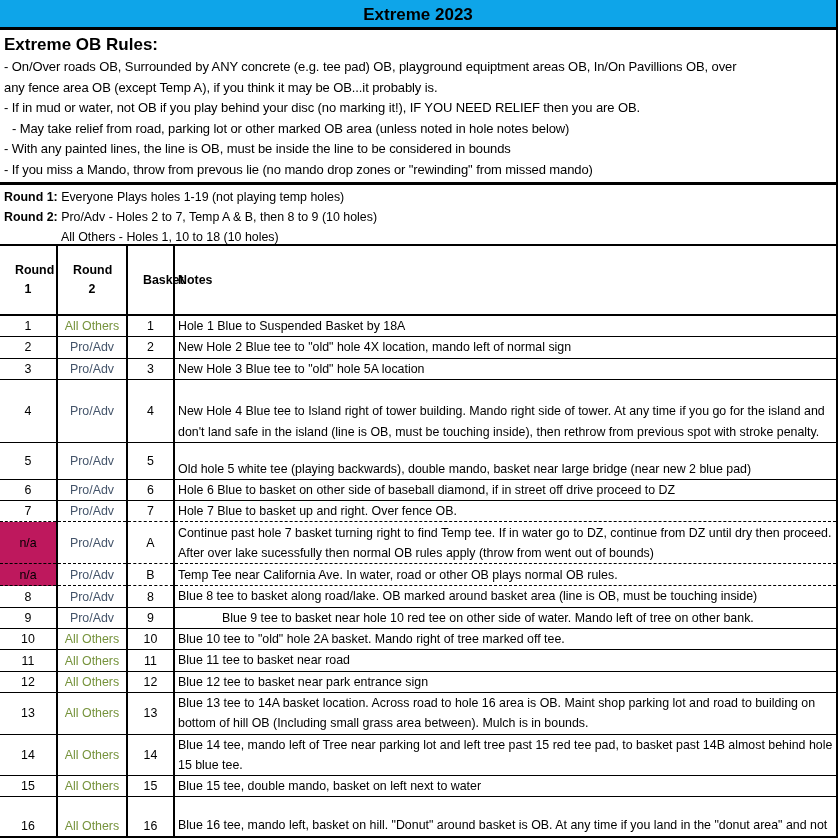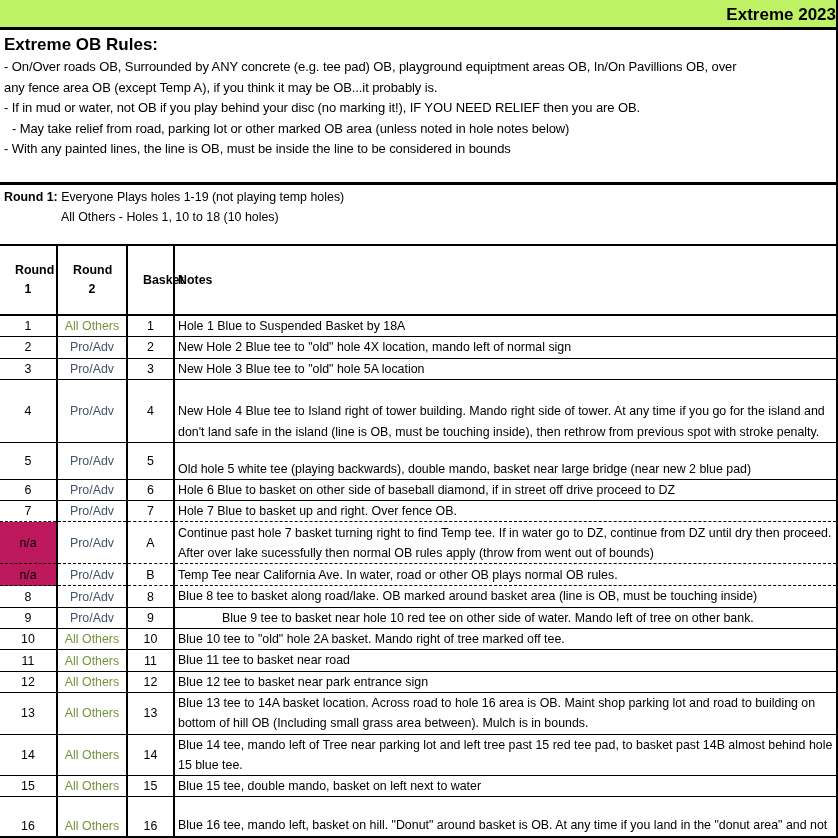--- a/index.html
+++ b/index.html
@@ -1,18 +1,18 @@
 <!DOCTYPE html>
 <html><head>
 <meta charset="utf-8">
 <style>
   html, body { margin:0; padding:0; background:#ffffff; }
   body { width:838px; height:838px; overflow:hidden; font-family:"Liberation Sans", sans-serif; color:#000; }
   .sheet { position:absolute; left:0; top:0; width:836px; height:836px; border-right:2px solid #000; border-bottom:2px solid #000; box-sizing:content-box; }
-  .title { height:27px; border-bottom:3px solid #000; text-align:right; font-weight:bold; font-size:17px; line-height:29px; background:#bef264; }
+  .title { height:27px; border-bottom:3px solid #000; text-align:center; font-weight:bold; font-size:17px; line-height:29px; background:#0ea5e9; }
   .rules { height:155px; border-bottom:3px solid #000; padding:3px 0 15px 4px; box-sizing:border-box; }
   .rules-heading { font-weight:bold; font-size:17px; line-height:24px; }
   .rule-line { font-size:13px; line-height:20.6px; white-space:nowrap; letter-spacing:-0.1px; }
   .rule-line.indent { padding-left:8px; }
   .rounds { height:61px; border-bottom:2px solid #000; padding:2px 0 0 4px; box-sizing:border-box; font-size:12.4px; line-height:20px; }
   .rounds b { font-weight:bold; }
   .rounds .indent { padding-left:57px; }
   table { border-collapse:collapse; width:836px; table-layout:fixed; font-size:12.4px; }
   col.c1 { width:57px; } col.c2 { width:70px; } col.c3 { width:47px; } col.c4 { width:662px; }
   th { font-weight:bold; text-align:center; border-right:2px solid #000; border-bottom:2px solid #000; height:19px; padding:15px; line-height:19px; }
@@ -33,24 +33,26 @@
 <div class="sheet">
   <div class="title">Extreme 2023</div>
 
   <div class="rules">
     <div class="rules-heading">Extreme OB Rules:</div>
     <div class="rule-line">- On/Over roads OB, Surrounded by ANY concrete (e.g. tee pad) OB, playground equiptment areas OB, In/On Pavillions OB, over</div>
     <div class="rule-line">any fence area OB (except Temp A), if you think it may be OB...it probably is.</div>
     <div class="rule-line">- If in mud or water, not OB if you play behind your disc (no marking it!), IF YOU NEED RELIEF then you are OB.</div>
     <div class="rule-line indent">- May take relief from road, parking lot or other marked OB area (unless noted in hole notes below)</div>
     <div class="rule-line">- With any painted lines, the line is OB, must be inside the line to be considered in bounds</div>
+    <div class="rule-line">- If you miss a Mando, throw from prevous lie (no mando drop zones or "rewinding" from missed mando)</div>
   </div>
 
   <div class="rounds">
     <div><b>Round 1:</b><span> Everyone Plays holes 1-19 (not playing temp holes)</span></div>
+    <div><b>Round 2:</b><span> Pro/Adv - Holes 2 to 7, Temp A &amp; B, then 8 to 9 (10 holes)</span></div>
     <div class="indent">All Others - Holes 1, 10 to 18 (10 holes)</div>
   </div>
 
   <table>
     <colgroup>
         <col class="c1">
         <col class="c2">
         <col class="c3">
         <col class="c4">
       </colgroup>

